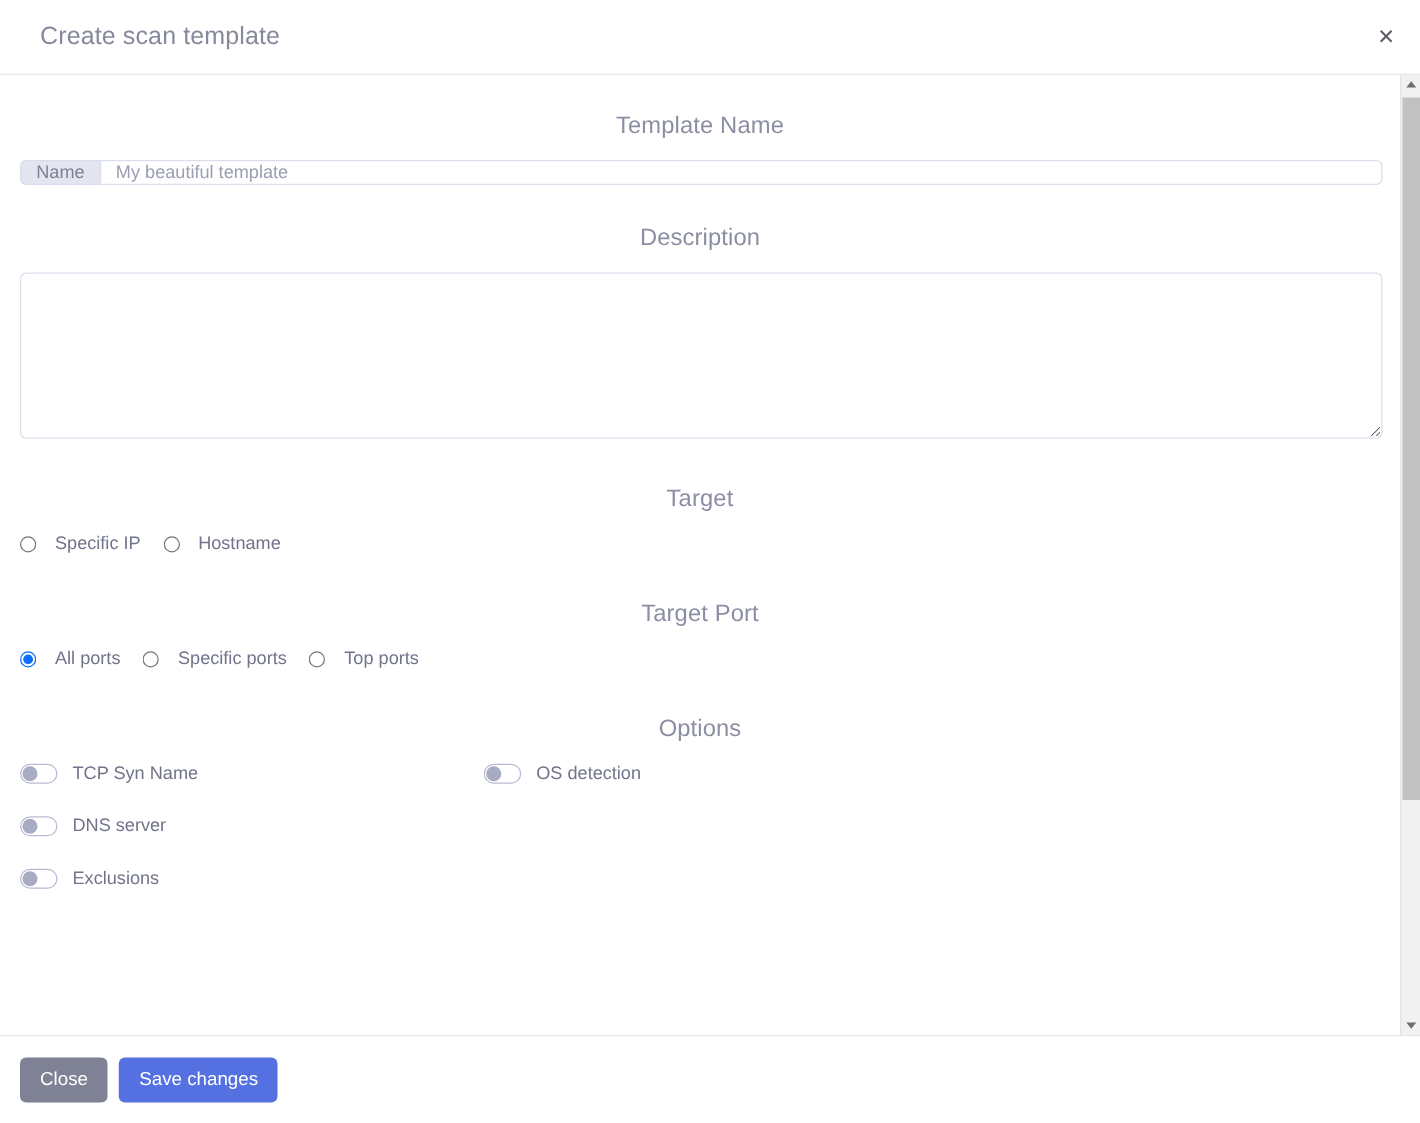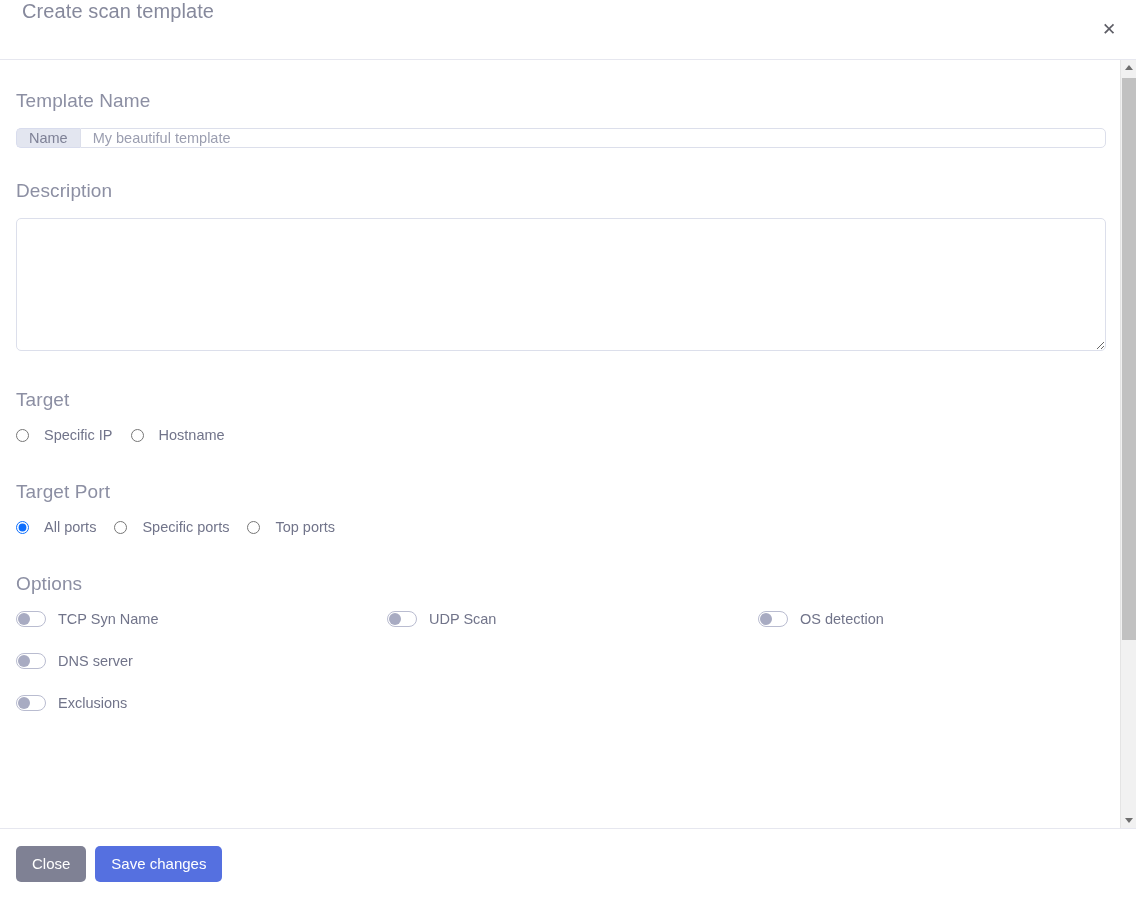--- a/index.html
+++ b/index.html
@@ -20,22 +20,22 @@
     flex-direction: column;
   }
 
   
   .modal-header {
     position: relative;
     height: 60px;
     flex: 0 0 60px;
     border-bottom: 1px solid #e6e7ef;
     display: flex;
-    align-items: flex-start;
-    padding: 0 22px;
+    align-items: center;
+    padding: 0 32px;
   }
   .modal-title {
     font-size: 20px;
     font-weight: 400;
     color: #86899c;
     letter-spacing: .1px;
   }
   .close-btn {
     position: absolute;
     right: 14px;
@@ -58,20 +58,21 @@
     padding: 0 16px;
   }
   .body-inner { padding-top: 30px; padding-right: 16px; }
 
   .section-label {
     font-size: 19px;
     font-weight: 400;
     color: #8c8fa3;
     margin: 0 0 16px 0;
     letter-spacing: .1px;
+    text-align: center;
   }
 
   
   .input-group {
     display: flex;
     width: 1090px;
     height: 20px;
     margin-bottom: 32px;
     margin-top: 12px;
   }
@@ -274,24 +275,20 @@
       <div class="section-label">Options</div>
       <div class="options-grid">
 
         <div class="opt-row">
           <div class="opt-cell">
             <span class="switch"></span>
             <span class="opt-label">TCP Syn Name</span>
           </div>
           <div class="opt-cell">
             <span class="switch"></span>
-            <span class="opt-label">UDP Scan</span>
-          </div>
-          <div class="opt-cell">
-            <span class="switch"></span>
             <span class="opt-label">OS detection</span>
           </div>
         </div>
 
         <div class="opt-row">
           <div class="opt-cell">
             <span class="switch"></span>
             <span class="opt-label">DNS server</span>
           </div>
         </div>

